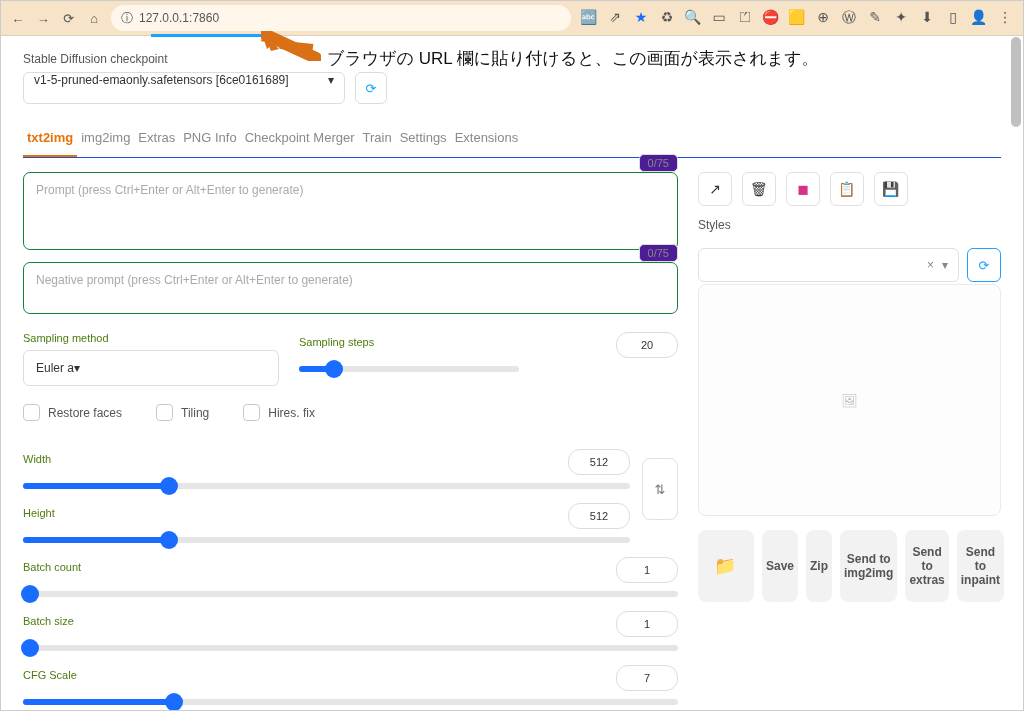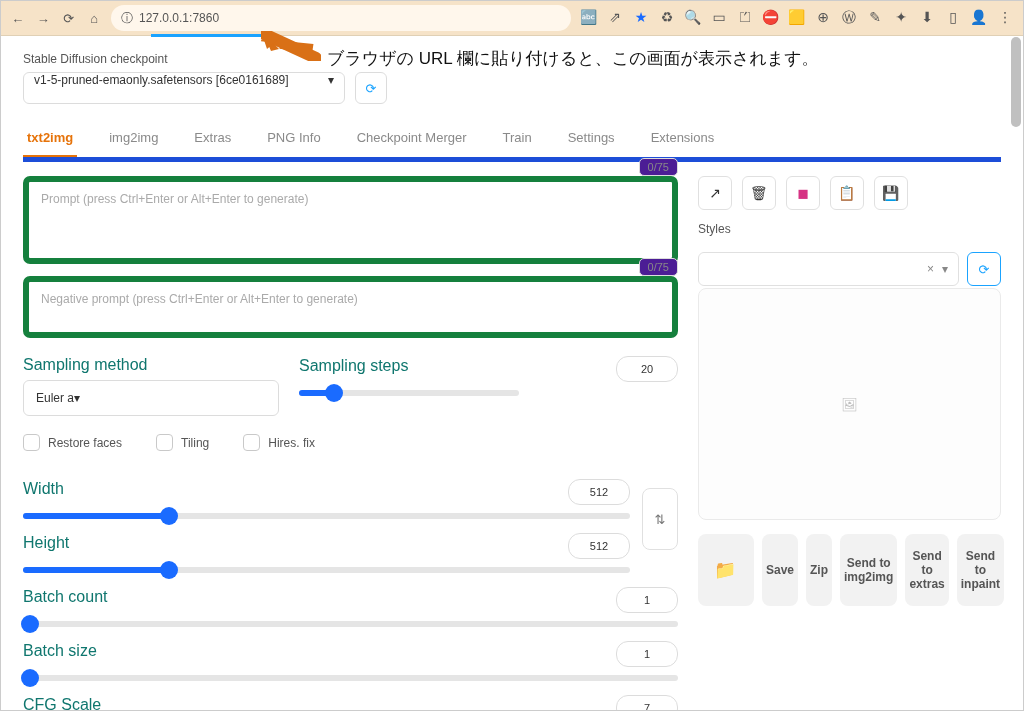--- a/index.html
+++ b/index.html
@@ -13,41 +13,41 @@
 .ext-icons span{width:20px;text-align:center}
 
 .annot-arrow{position:absolute;top:30px;left:260px;width:60px;height:30px;z-index:5}
 .annot-text{position:absolute;top:46px;left:326px;font-size:17px;color:#111;z-index:5;font-family:Meiryo,sans-serif}
 
 .page{padding:16px 22px 0 22px;height:calc(100% - 34px);box-sizing:border-box;overflow-y:auto}
 .ckpt-label{font-size:12px;color:#555;margin-bottom:6px}
 .ckpt-row{display:flex;gap:10px;align-items:center;margin-bottom:18px}
 .ckpt-sel{width:300px;height:30px;border:1px solid #dcdcdc;border-radius:6px;padding:0 10px;font-size:12px;display:flex;align-items:flex-start;justify-content:space-between;background:#fff}
 .icon-btn{width:30px;height:30px;border:1px solid #dcdcdc;border-radius:6px;display:flex;align-items:center;justify-content:center;background:#fff}
-.tabs{display:flex;gap:28px;border-bottom:5px solid #1d4ed8;font-size:13px;color:#8a8a8a}
+.tabs{display:flex;border-bottom:1px solid #1d4ed8;font-size:13px;color:#8a8a8a}
 .tab{padding:8px 4px 10px;cursor:pointer}
 .tab.active{color:#e6730a;border-bottom:2px solid #e6730a;font-weight:600}
 .main{display:flex;gap:20px;margin-top:14px}
 .left{width:655px}
 .right{flex:1;min-width:280px}
 .prompt-wrap{position:relative;margin-bottom:12px}
 .prompt-cnt{position:absolute;right:0;top:-18px;font-size:11px;color:#888;border:1px solid #ddd;border-radius:5px;padding:2px 8px;background:#4c1d95}
-.prompt{border:6px solid #15803d;border-radius:7px;padding:10px 12px;font-size:12px;color:#aaa;background:#fff}
+.prompt{border:1px solid #15803d;border-radius:7px;padding:10px 12px;font-size:12px;color:#aaa;background:#fff}
 .p1{height:56px}
 .p2{height:30px}
 .gen-btn{height:56px;border-radius:7px;background:linear-gradient(#f8c487,#f4a84e);border:1px solid #e9a658;color:#9a4d00;font-size:15px;font-weight:600;display:flex;align-items:center;justify-content:center;margin-bottom:14px}
 .tool-row{display:flex;gap:10px;margin-bottom:12px}
 .tool-btn{width:32px;height:32px;border:1px solid #e0e0e0;border-radius:6px;display:flex;align-items:center;justify-content:center;font-size:14px;background:#fff}
 .styles-label{font-size:12px;color:#555;margin-bottom:16px}
 .styles-row{display:flex;gap:8px;align-items:center}
 .styles-sel{flex:1;height:32px;border:1px solid #e0e0e0;border-radius:6px;display:flex;align-items:center;justify-content:flex-end;padding:0 10px;gap:8px;font-size:12px;color:#888}
 .refresh-btn{width:32px;height:32px;border:1px solid #1aa3ff;border-radius:6px;display:flex;align-items:center;justify-content:center;color:#1aa3ff}
 
 .row2{display:flex;gap:20px;margin-top:18px}
-.field-label{font-size:16px;color:#0f766e;margin-bottom:6px}
+.field-label{font-size:11px;color:#4d7c0f;margin-bottom:6px}
 .sampler-sel{width:230px;height:34px;border:1px solid #dcdcdc;border-radius:6px;display:flex;align-items:center;justify-content:flex-start;padding:0 12px;font-size:12px}
 .slider{position:relative;height:6px;background:#e5e5e5;border-radius:3px}
 .slider .track{position:absolute;left:0;top:0;height:6px;background:#1a6bff;border-radius:3px}
 .slider .thumb{position:absolute;top:-6px;width:18px;height:18px;background:#1a6bff;border-radius:50%;margin-left:-9px}
 .numbox{width:60px;height:24px;border:1px solid #dcdcdc;border-radius:12px;font-size:11px;display:flex;align-items:center;justify-content:center;margin-left:auto}
 .checks{display:flex;gap:34px;margin-top:18px;font-size:12px;color:#555}
 .chk{display:flex;gap:8px;align-items:center}
 .chkbox{width:15px;height:15px;border:1px solid #c9c9c9;border-radius:4px}
 .param{margin-top:14px}
 .param-head{display:flex;align-items:center}

